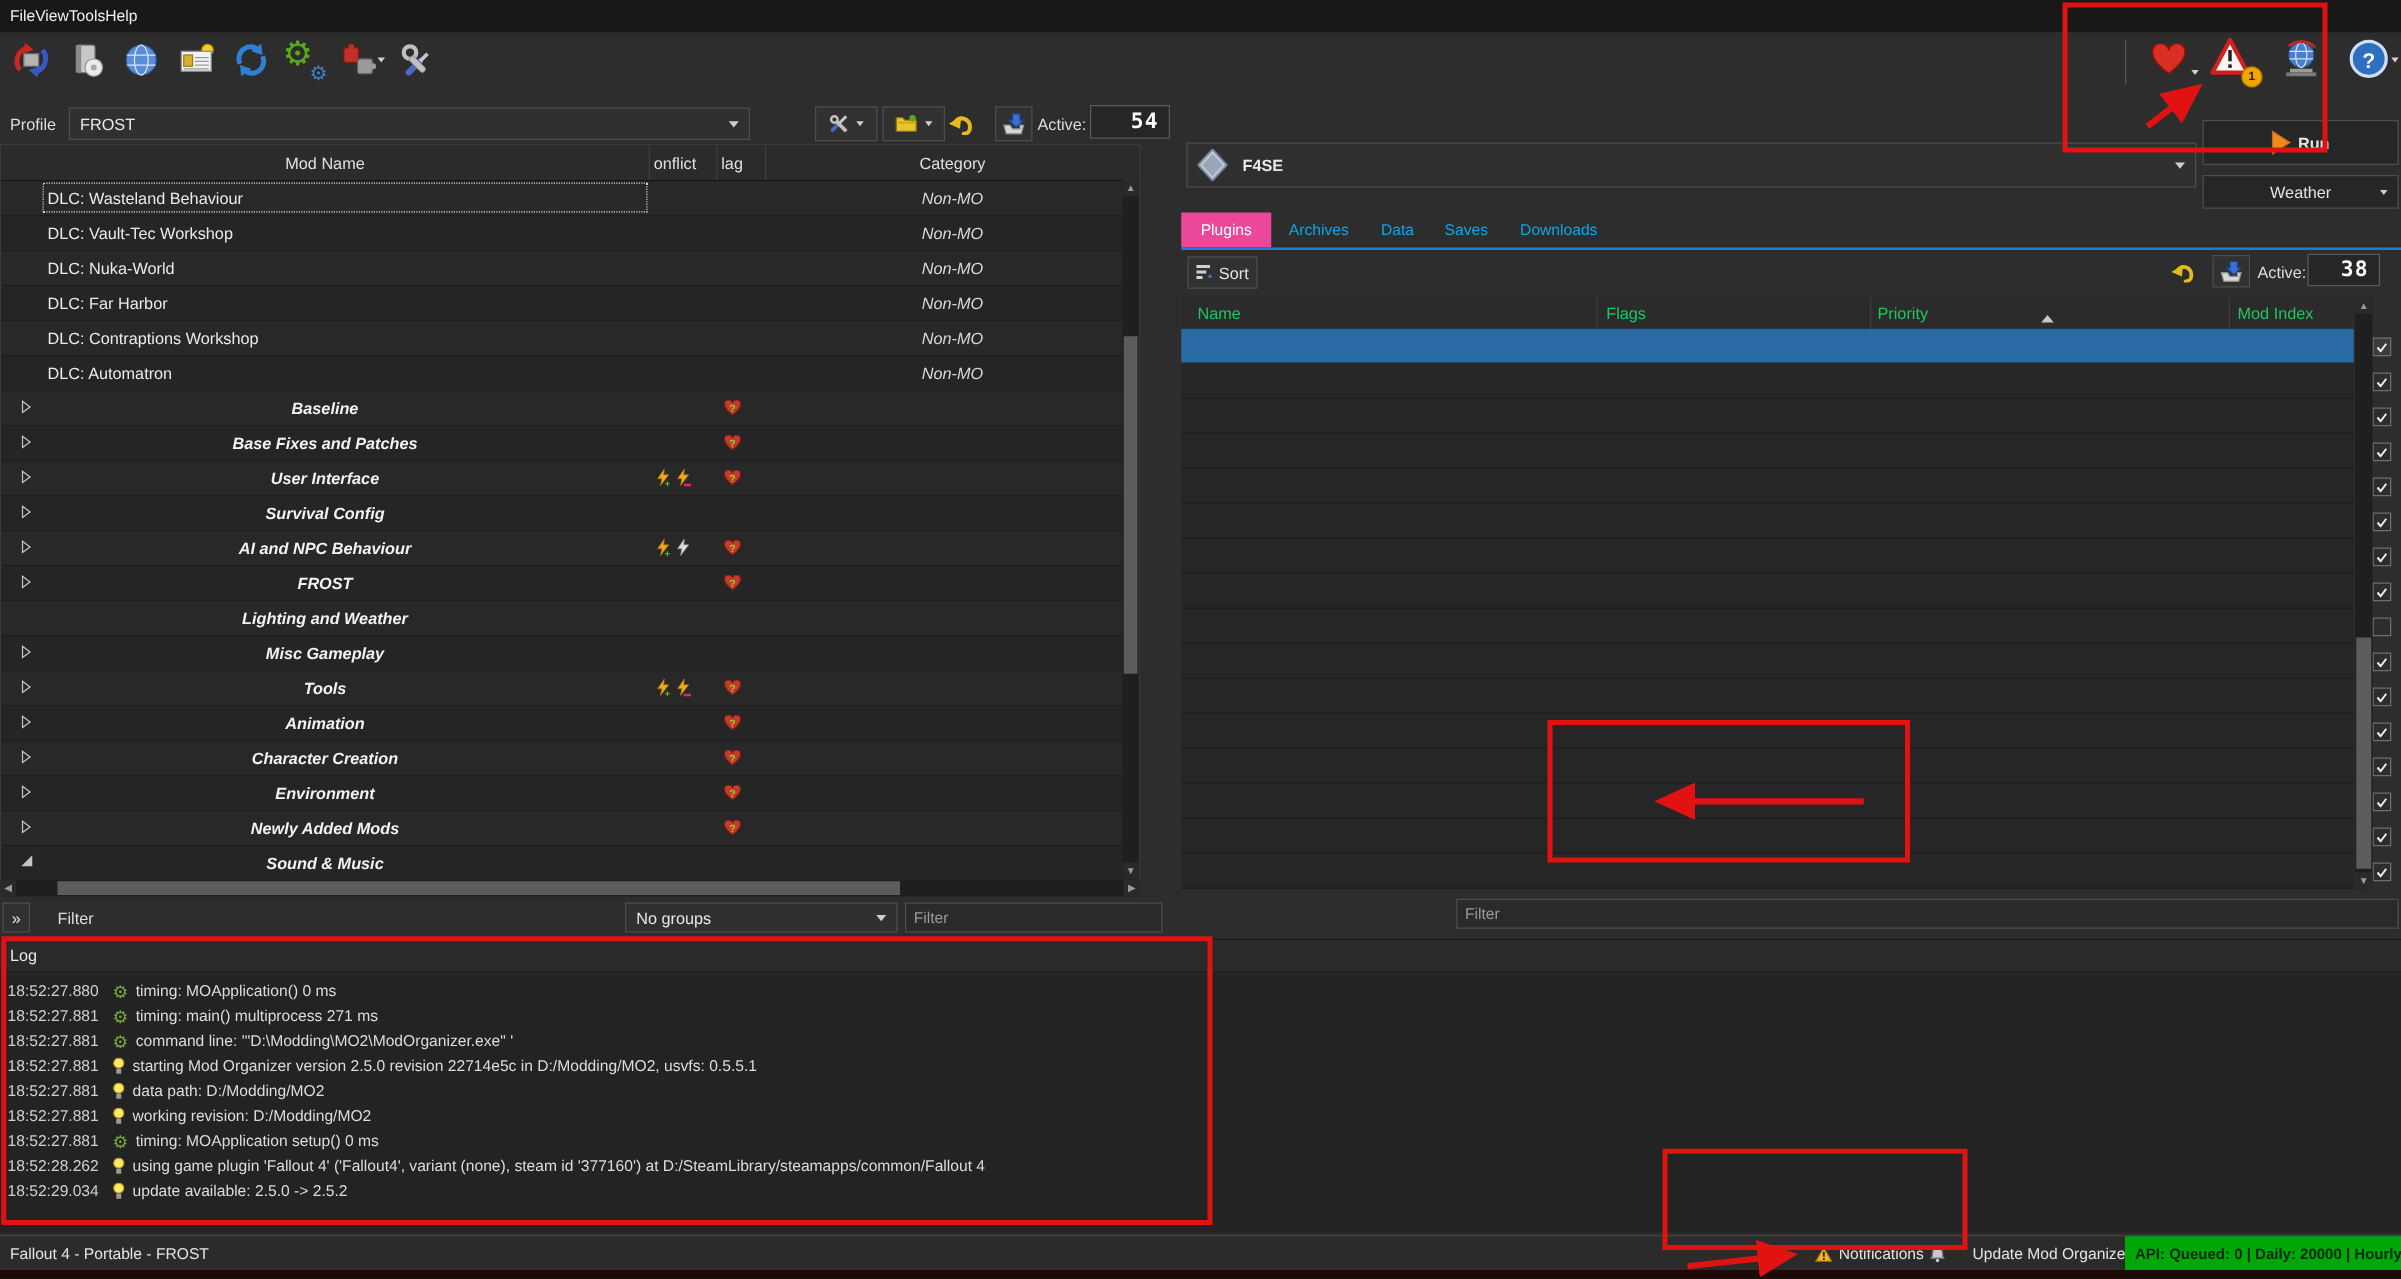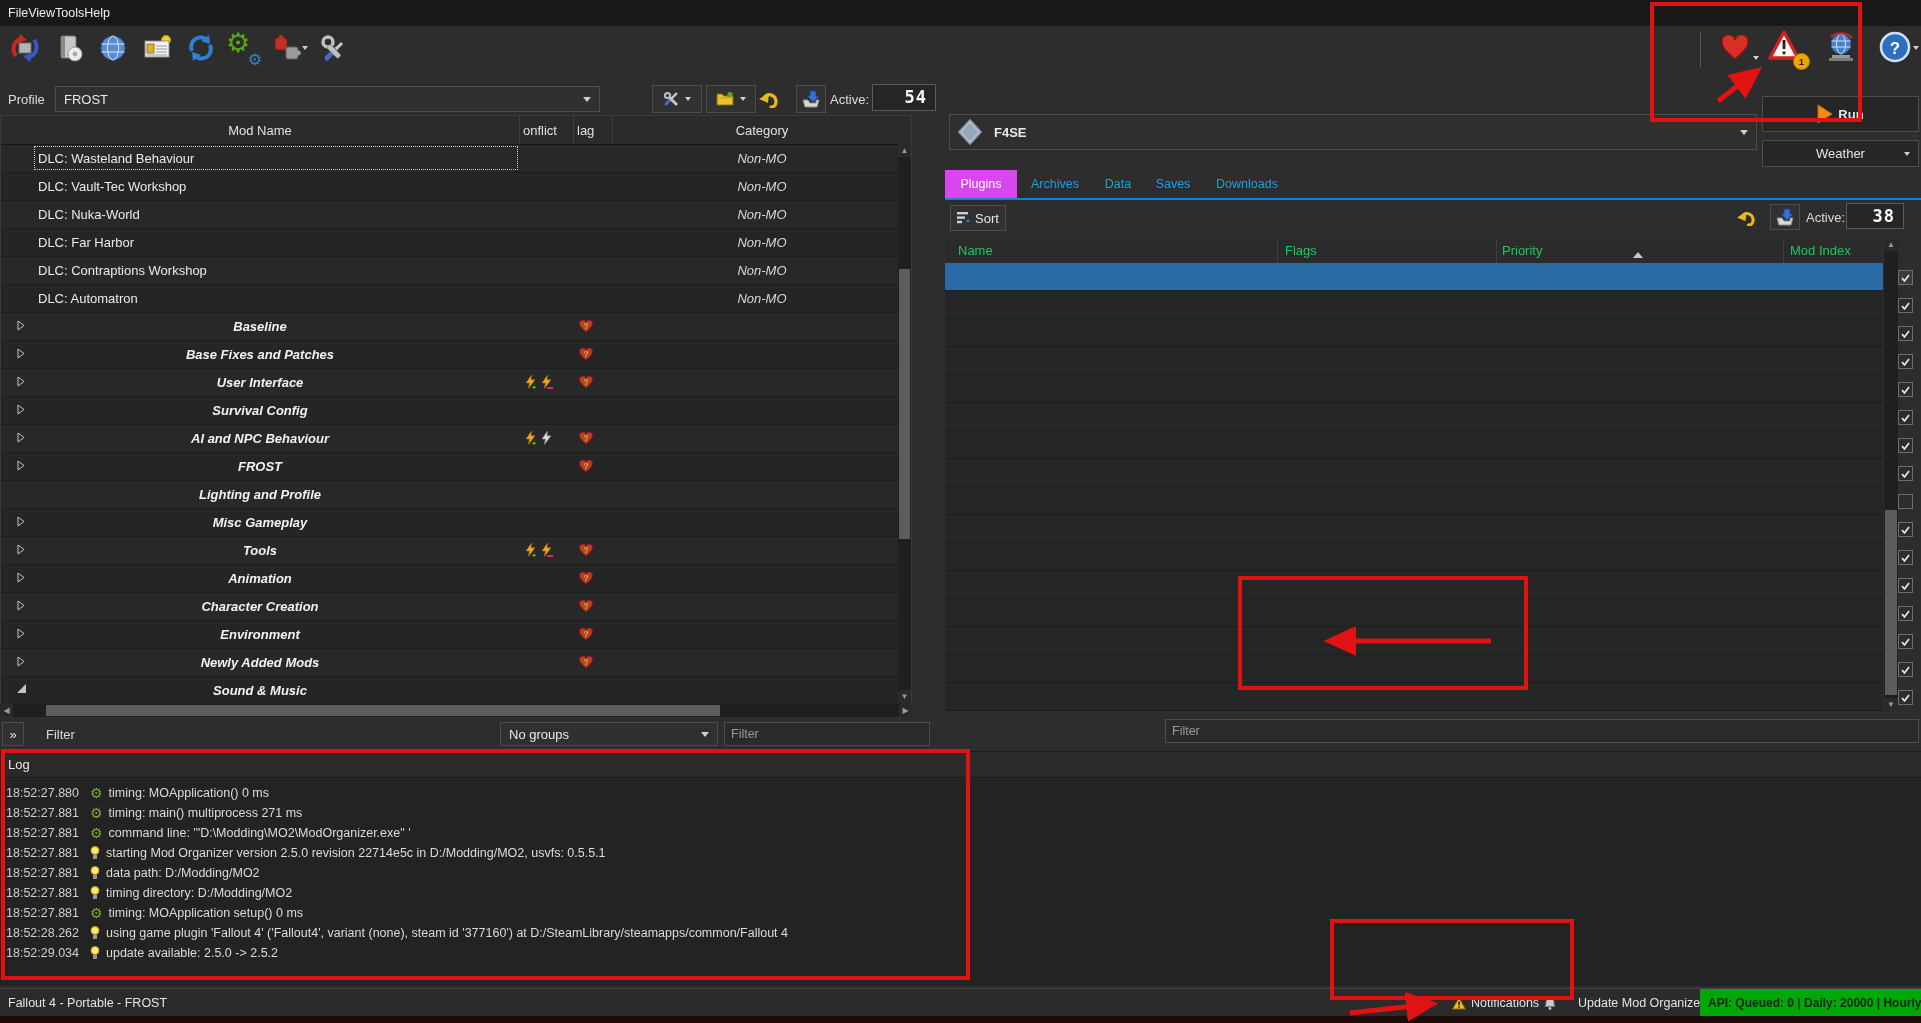--- a/index.html
+++ b/index.html
@@ -35,21 +35,21 @@
   .larrow{position:absolute;left:16px;top:7px;}
   .lsepname{position:absolute;left:0;width:518px;top:0;height:27px;display:flex;align-items:center;justify-content:center;font-weight:bold;font-style:italic;color:#f2f2f2;}
   .lconf{position:absolute;left:524px;top:0;height:27px;width:50px;display:flex;align-items:center;gap:4px;}
   .lflagc{position:absolute;left:578px;top:0;height:27px;display:flex;align-items:center;}
   
   .sb-track{background:#1f1f1f;}
   .sb-thumb{background:#5c5c5c;}
   .sb-arrow{position:absolute;display:flex;align-items:center;justify-content:center;background:#2a2a2a;color:#9a9a9a;font-size:8px;}
   
   .tab{position:absolute;top:170px;height:28px;display:flex;align-items:center;justify-content:center;color:#0ea5e9;font-size:12.5px;}
-  .tab.active{background:#d946ef;color:#fff;}
+  .tab.active{background:#ec4899;color:#fff;}
   #tab-underline{left:945px;top:198px;width:976px;height:2px;background:#1a7fd0;}
   #rheader{left:945px;top:238px;width:938px;height:25px;background:#2b2b2b;border-bottom:1px solid #161616;}
   .rh{position:absolute;top:0;height:25px;display:flex;align-items:center;color:#22c55e;}
   .rhdiv{position:absolute;top:0;width:1px;height:25px;background:#3e3e3e;}
   .prow{position:absolute;left:945px;width:938px;height:28px;background:#262626;border-bottom:1px solid #1d1d1d;box-sizing:border-box;}
   .prow.sel{background:#2b6ba5;}
   .cb{position:absolute;left:953px;top:7px;width:13px;height:13px;background:#2d2d2d;border:1px solid #6e6e6e;display:flex;align-items:center;justify-content:center;}
   .prow.sel .cbx{background:#3c3c3c;}
   .sort-arrow-up{width:0;height:0;border-left:5px solid transparent;border-right:5px solid transparent;border-bottom:6px solid #c8c8c8;}
   
@@ -331,21 +331,21 @@
         </svg>
       <span class="lsepname">FROST</span>
       <span class="lflagc">
           <svg width="14" height="13" viewBox="0 0 14 13">
             <path d="M7 12 C2.4 8.3 0.6 5.8 0.6 3.8 A3.1 3.1 0 0 1 7 2.6 A3.1 3.1 0 0 1 13.4 3.8 C13.4 5.8 11.6 8.3 7 12 Z" fill="#c23b2e" stroke="#7a1f14"></path>
             <text x="7" y="9.4" text-anchor="middle" font-size="8.4" font-weight="bold" fill="#9ad21c" font-family="Liberation Sans, sans-serif">?</text>
           </svg>
         </span>
     </div>
     <div class="lrow" style="top:365px">
-      <span class="lsepname">Lighting and Profile</span>
+      <span class="lsepname">Lighting and Weather</span>
     </div>
     <div class="lrow alt" style="top:393px">
       <svg class="larrow" width="8" height="11" viewBox="0 0 8 11">
           <polygon points="1,1 7,5.5 1,10" fill="none" stroke="#c4c4c4"></polygon>
         </svg>
       <span class="lsepname">Misc Gameplay</span>
     </div>
     <div class="lrow" style="top:421px">
       <svg class="larrow" width="8" height="11" viewBox="0 0 8 11">
           <polygon points="1,1 7,5.5 1,10" fill="none" stroke="#c4c4c4"></polygon>
@@ -658,21 +658,21 @@
     <div class="logline" style="top:84px">
       <span class="ltime">18:52:27.881</span><span class="ico"><svg width="10" height="14" viewBox="0 0 10 14">
             <circle cx="5" cy="4.5" r="4" fill="#ffe96a" stroke="#b89a20"></circle>
             <rect x="3" y="9" width="4" height="4" fill="#9a9a9a"></rect>
           </svg></span><span>data path: D:/Modding/MO2</span>
     </div>
     <div class="logline" style="top:104px">
       <span class="ltime">18:52:27.881</span><span class="ico"><svg width="10" height="14" viewBox="0 0 10 14">
             <circle cx="5" cy="4.5" r="4" fill="#ffe96a" stroke="#b89a20"></circle>
             <rect x="3" y="9" width="4" height="4" fill="#9a9a9a"></rect>
-          </svg></span><span>timing directory: D:/Modding/MO2</span>
+          </svg></span><span>working revision: D:/Modding/MO2</span>
     </div>
     <div class="logline" style="top:124px">
       <span class="ltime">18:52:27.881</span><span class="ico" style="color:#79a83f;font-size:14px">⚙</span><span>timing: MOApplication setup() 0 ms</span>
     </div>
     <div class="logline" style="top:144px">
       <span class="ltime">18:52:28.262</span><span class="ico"><svg width="10" height="14" viewBox="0 0 10 14">
             <circle cx="5" cy="4.5" r="4" fill="#ffe96a" stroke="#b89a20"></circle>
             <rect x="3" y="9" width="4" height="4" fill="#9a9a9a"></rect>
           </svg></span><span>using game plugin 'Fallout 4' ('Fallout4', variant (none), steam id '377160') at D:/SteamLibrary/steamapps/common/Fallout 4</span>
     </div>

